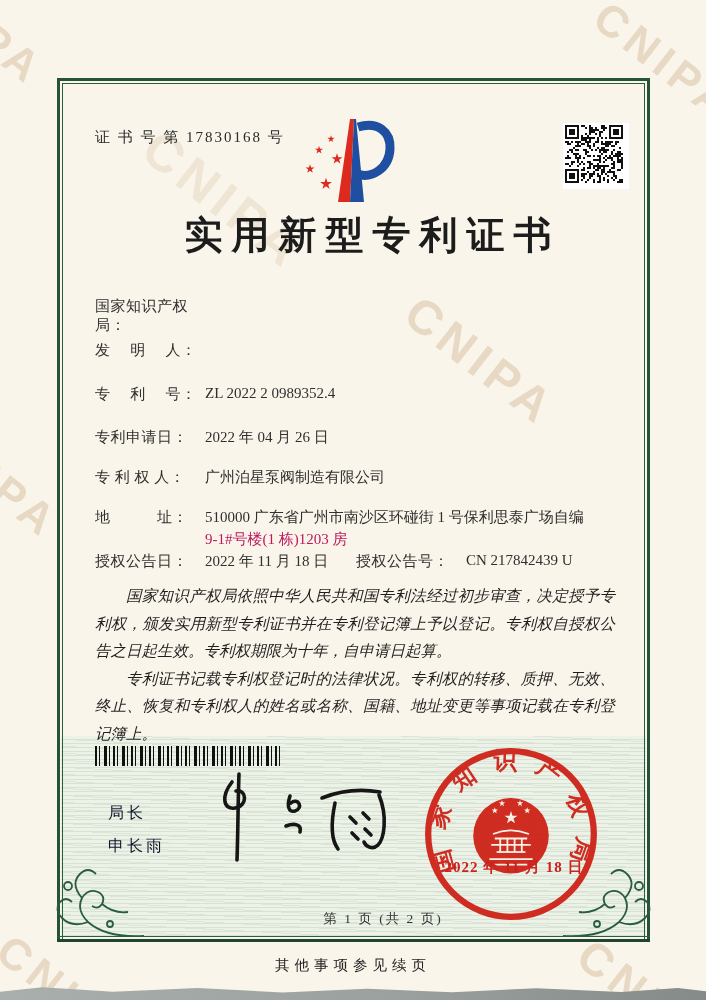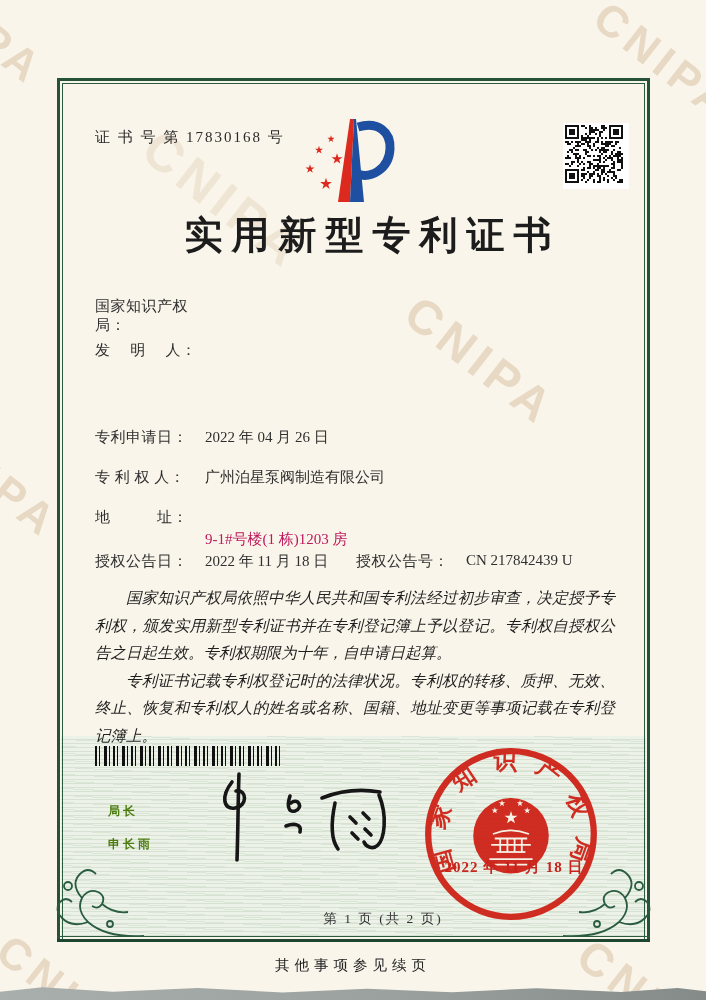--- a/index.html
+++ b/index.html
@@ -23,28 +23,28 @@
     font-weight:bold;letter-spacing:9px;color:#1c1c1c;padding-left:19px;}
   .logo{position:absolute;left:292px;top:114px;}
   .qr{position:absolute;left:563px;top:123px;width:62px;height:62px;background:#fff;padding:2px;}
   
   .row{position:absolute;left:95px;width:522px;display:flex;font-size:15px;color:#2f2f2f;}
   .row .label{width:110px;flex:none;letter-spacing:.5px;}
   .row .value{flex:1;}
   .grant-value{width:178px;flex:none;}
   .addr2{position:absolute;left:205px;top:530px;font-size:15px;color:#be185d;}
   .paras{position:absolute;left:95px;top:584px;width:520px;font-size:15.5px;line-height:1.78;
-    color:#1f1f1f;text-align:justify;font-style:italic;}
+    color:#1f1f1f;text-align:justify;font-style:italic;font-family:Liberation Mono, monospace;}
   .paras p{margin:0;text-indent:2em;}
   
   .barcode{position:absolute;left:95px;top:746px;width:186px;height:20px;background:
     repeating-linear-gradient(90deg,#101010 0 2px,transparent 2px 4px,#101010 4px 5px,
     transparent 5px 9px,#101010 9px 12px,transparent 12px 14px,#101010 14px 15px,transparent 15px 18px);}
   .sig-label{position:absolute;left:108px;font-family:"Liberation Sans","DejaVu Sans",sans-serif;
-    font-weight:700;font-size:12px;letter-spacing:3px;color:#4d7c0f;}
+    font-weight:400;font-size:16px;letter-spacing:3px;color:#0f172a;}
   .signature{position:absolute;left:202px;top:770px;}
   .seal{position:absolute;left:420px;top:744px;width:182px;height:180px;opacity:.95;}
   .seal-date{position:absolute;left:430px;top:858px;width:168px;text-align:center;
     color:#c8231c;font-weight:bold;font-size:15px;letter-spacing:1px;}
   .page-num{position:absolute;left:57px;top:910px;width:652px;text-align:center;font-size:13.5px;
     letter-spacing:2px;color:#333;}
   .flourish{position:absolute;top:866px;width:96px;height:74px;}
   .note{position:absolute;left:0;top:956px;width:706px;text-align:center;font-size:14.5px;
     letter-spacing:5px;color:#222;}
   .edge{position:absolute;left:0;bottom:0;width:706px;height:15px;
@@ -365,30 +365,35 @@
   </div>
 
   <div class="title">实用新型专利证书</div>
 
   <div class="row" style="top:297px">
     <span class="label">国家知识产权局：</span>
   </div>
   <div class="row" style="top:341px">
     <span class="label">发　 明 　人：</span>
   </div>
+  <div class="row" style="top:385px">
+    <span class="label">专　 利 　号：</span>
+    <span class="value">ZL 2022 2 0989352.4</span>
+  </div>
   <div class="row" style="top:428px">
     <span class="label">专利申请日：</span>
     <span class="value">2022 年 04 月 26 日</span>
   </div>
   <div class="row" style="top:468px">
     <span class="label">专 利 权 人：</span>
     <span class="value">广州泊星泵阀制造有限公司</span>
   </div>
   <div class="row" style="top:508px">
     <span class="label">地　　　址：</span>
+    <span class="value">510000 广东省广州市南沙区环碰街 1 号保利思泰广场自编</span>
   </div>
   <div class="addr2">9-1#号楼(1 栋)1203 房</div>
   <div class="row" style="top:552px">
     <span class="label">授权公告日：</span>
     <span class="value grant-value">2022 年 11 月 18 日</span>
     <span class="label">授权公告号：</span>
     <span class="value">CN 217842439 U</span>
   </div>
 
   <div class="paras">

